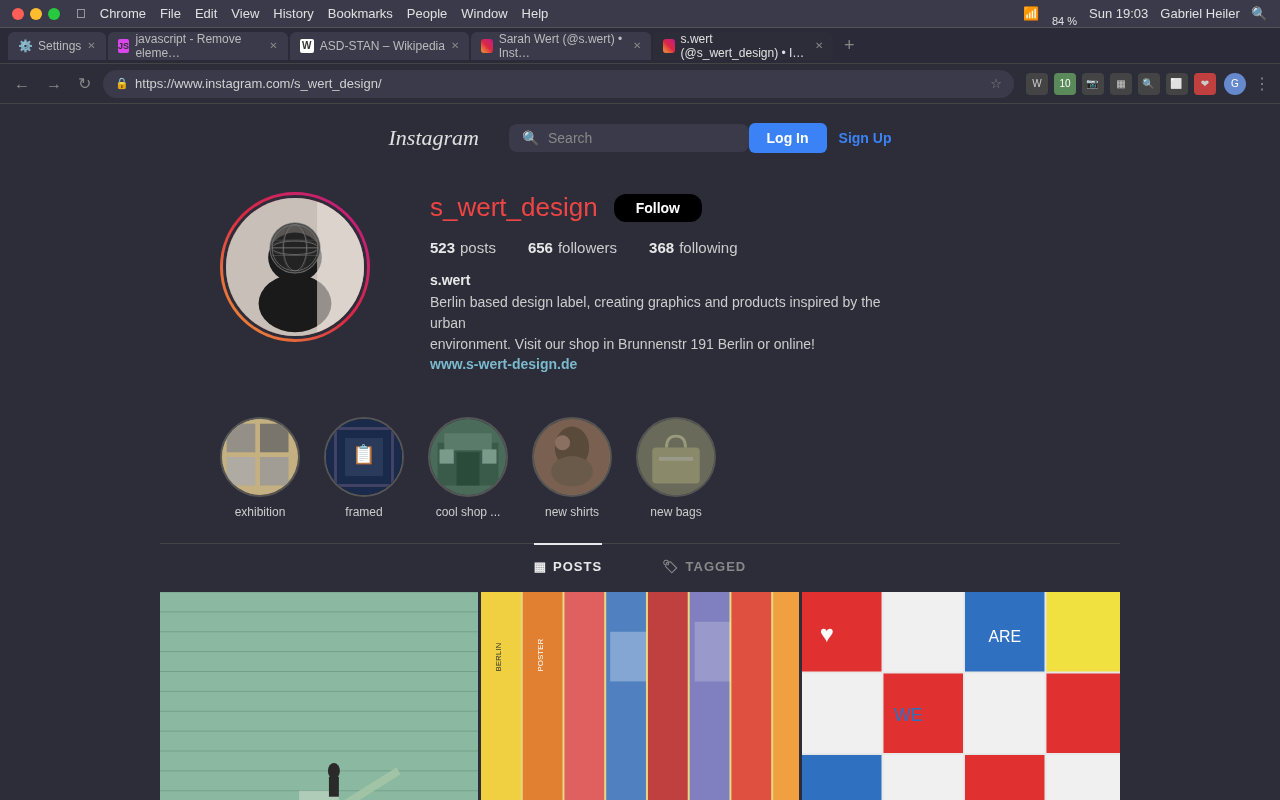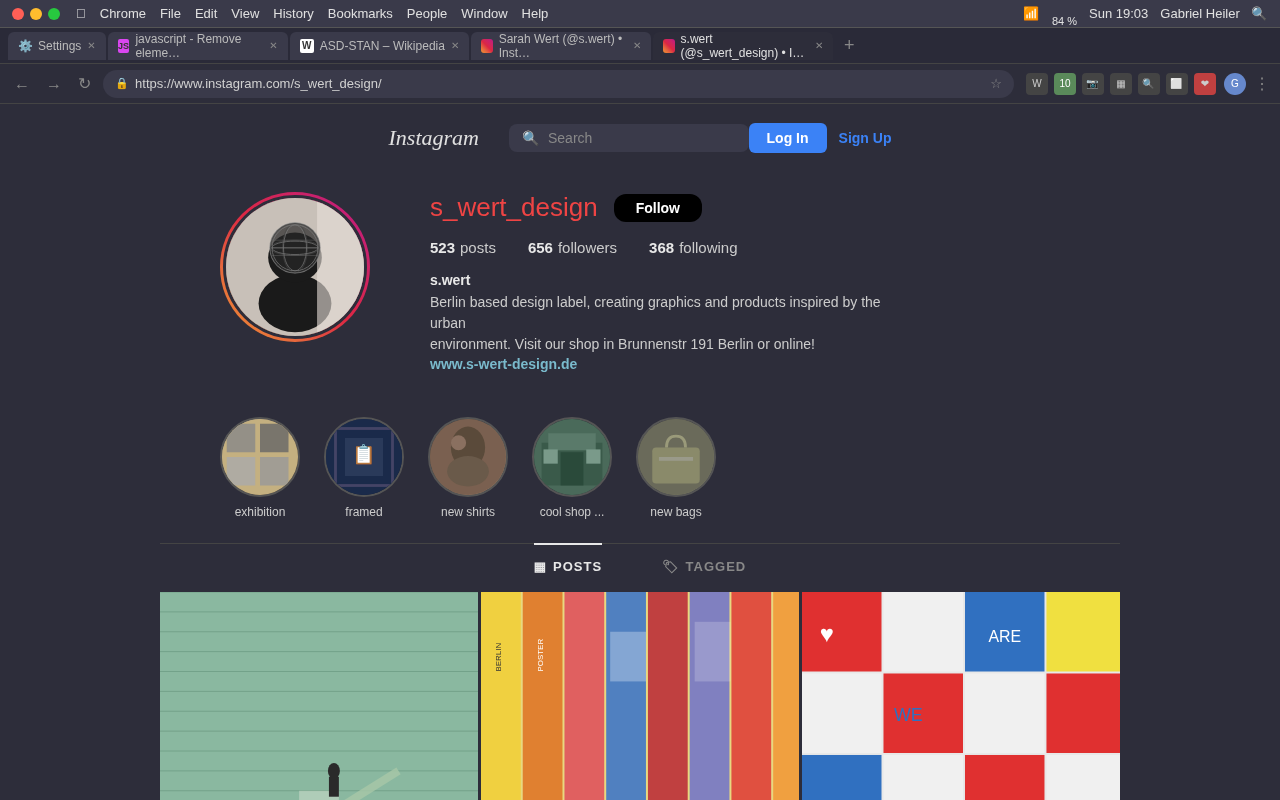--- a/index.html
+++ b/index.html
@@ -480,46 +480,46 @@
             <rect x="20" y="20" width="40" height="40" fill="#2a3a5a"></rect>
             <text x="40" y="44" text-anchor="middle" fill="#8899bb" font-size="20">📋</text>
           </svg>
         </div>
       </div>
       <span class="highlight-label">framed</span>
     </div>
 
     <div class="highlight-item">
       <div class="highlight-circle">
-        <div class="highlight-circle-inner hl-newshirts">
-          <svg viewBox="0 0 80 80" width="80" height="80">
-            <rect width="80" height="80" fill="#7a6050"></rect>
-            <ellipse cx="40" cy="30" rx="18" ry="22" fill="#5a4a3a"></ellipse>
-            <ellipse cx="40" cy="55" rx="22" ry="16" fill="#6a5a4a"></ellipse>
-            <circle cx="30" cy="25" r="8" fill="#8a7060"></circle>
-          </svg>
-        </div>
-      </div>
-      <span class="highlight-label">new shirts</span>
-    </div>
-
-    <div class="highlight-item">
-      <div class="highlight-circle">
         <div class="highlight-circle-inner hl-coolshop">
           <svg viewBox="0 0 80 80" width="80" height="80">
             <rect width="80" height="80" fill="#4a6a5a"></rect>
             <rect x="8" y="25" width="64" height="45" fill="#3a5a4a"></rect>
             <rect x="15" y="15" width="50" height="18" fill="#5a7a6a"></rect>
             <rect x="28" y="35" width="24" height="35" fill="#2a4a3a"></rect>
             <rect x="10" y="32" width="15" height="15" fill="#7a9a8a"></rect>
             <rect x="55" y="32" width="15" height="15" fill="#7a9a8a"></rect>
           </svg>
         </div>
       </div>
       <span class="highlight-label">cool shop ...</span>
+    </div>
+
+    <div class="highlight-item">
+      <div class="highlight-circle">
+        <div class="highlight-circle-inner hl-newshirts">
+          <svg viewBox="0 0 80 80" width="80" height="80">
+            <rect width="80" height="80" fill="#7a6050"></rect>
+            <ellipse cx="40" cy="30" rx="18" ry="22" fill="#5a4a3a"></ellipse>
+            <ellipse cx="40" cy="55" rx="22" ry="16" fill="#6a5a4a"></ellipse>
+            <circle cx="30" cy="25" r="8" fill="#8a7060"></circle>
+          </svg>
+        </div>
+      </div>
+      <span class="highlight-label">new shirts</span>
     </div>
 
     <div class="highlight-item">
       <div class="highlight-circle">
         <div class="highlight-circle-inner hl-newbags">
           <svg viewBox="0 0 80 80" width="80" height="80">
             <rect width="80" height="80" fill="#6a6a5a"></rect>
             <rect x="15" y="30" width="50" height="38" rx="4" fill="#8a8a6a"></rect>
             <path d="M30 30 Q30 18 40 18 Q50 18 50 30" fill="none" stroke="#9a9a7a" stroke-width="3"></path>
             <rect x="22" y="40" width="36" height="4" fill="#aaaaaa" opacity="0.5"></rect>

